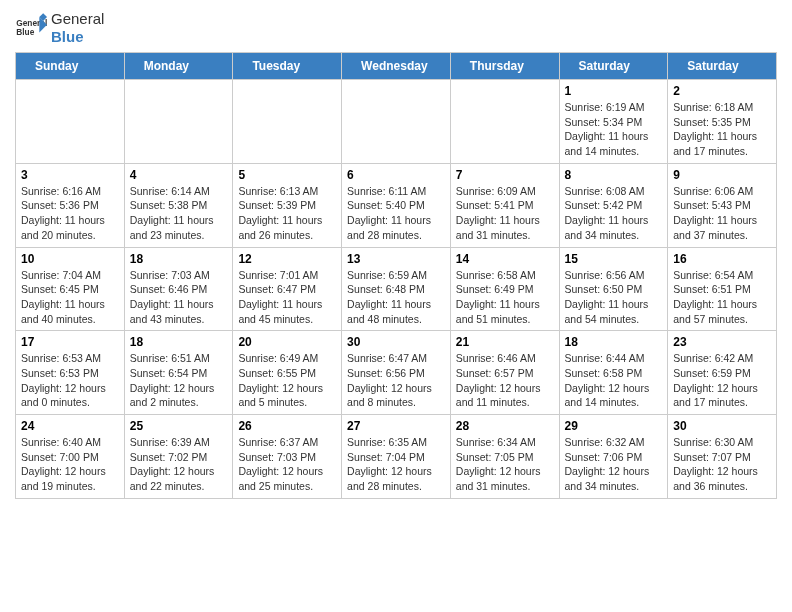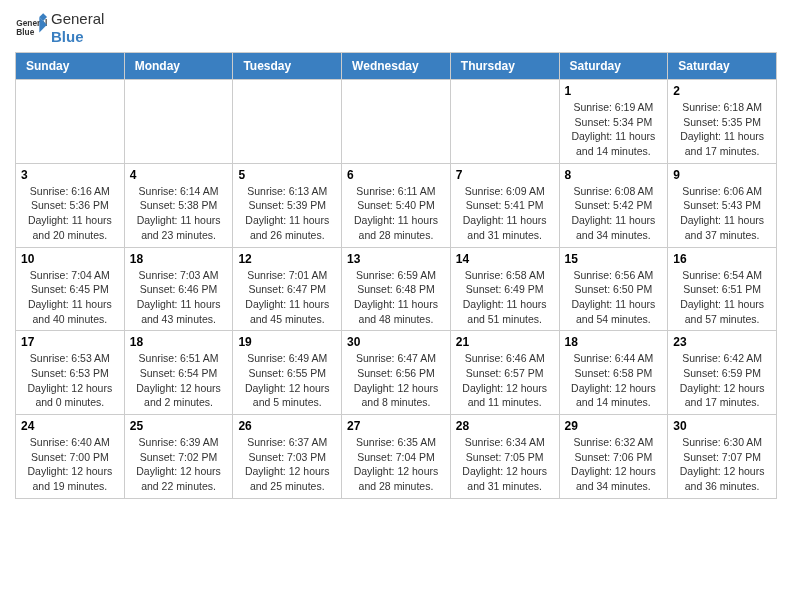--- a/index.html
+++ b/index.html
@@ -40,21 +40,21 @@
     }
     table {
       width: 100%;
       border-collapse: collapse;
       font-size: 11px;
     }
     thead tr th {
       background-color: #3a7fc1;
       color: #fff;
       text-align: left;
-      padding: 6px 10px;
+      padding: 6px 19px;
       font-size: 12px;
       font-weight: bold;
       border: 1px solid #ccc;
     }
     tbody tr td {
       border: 1px solid #ccc;
       vertical-align: top;
       padding: 4px 5px;
       width: calc(100% / 7);
       min-height: 70px;
@@ -63,21 +63,20 @@
     .day-number {
       font-weight: bold;
       font-size: 12px;
       display: block;
       margin-bottom: 2px;
     }
     .day-info {
       color: #333;
       font-size: 10.5px;
       line-height: 1.4;
-      text-align: center;
     }
     .empty-cell {
       background: #f9f9f9;
     }
     tbody tr:nth-child(odd) td {
       background: #fff;
     }
   </style>
 </head>
 <body>
@@ -228,21 +227,21 @@
 Sunset: 6:53 PM
 Daylight: 12 hours and 0 minutes.</div>
         </td>
         <td>
           <span class="day-number">18</span>
           <div class="day-info">Sunrise: 6:51 AM
 Sunset: 6:54 PM
 Daylight: 12 hours and 2 minutes.</div>
         </td>
         <td>
-          <span class="day-number">19</span>
+          <span class="day-number">20</span>
           <div class="day-info">Sunrise: 6:49 AM
 Sunset: 6:55 PM
 Daylight: 12 hours and 5 minutes.</div>
         </td>
         <td>
           <span class="day-number">30</span>
           <div class="day-info">Sunrise: 6:47 AM
 Sunset: 6:56 PM
 Daylight: 12 hours and 8 minutes.</div>
         </td>

